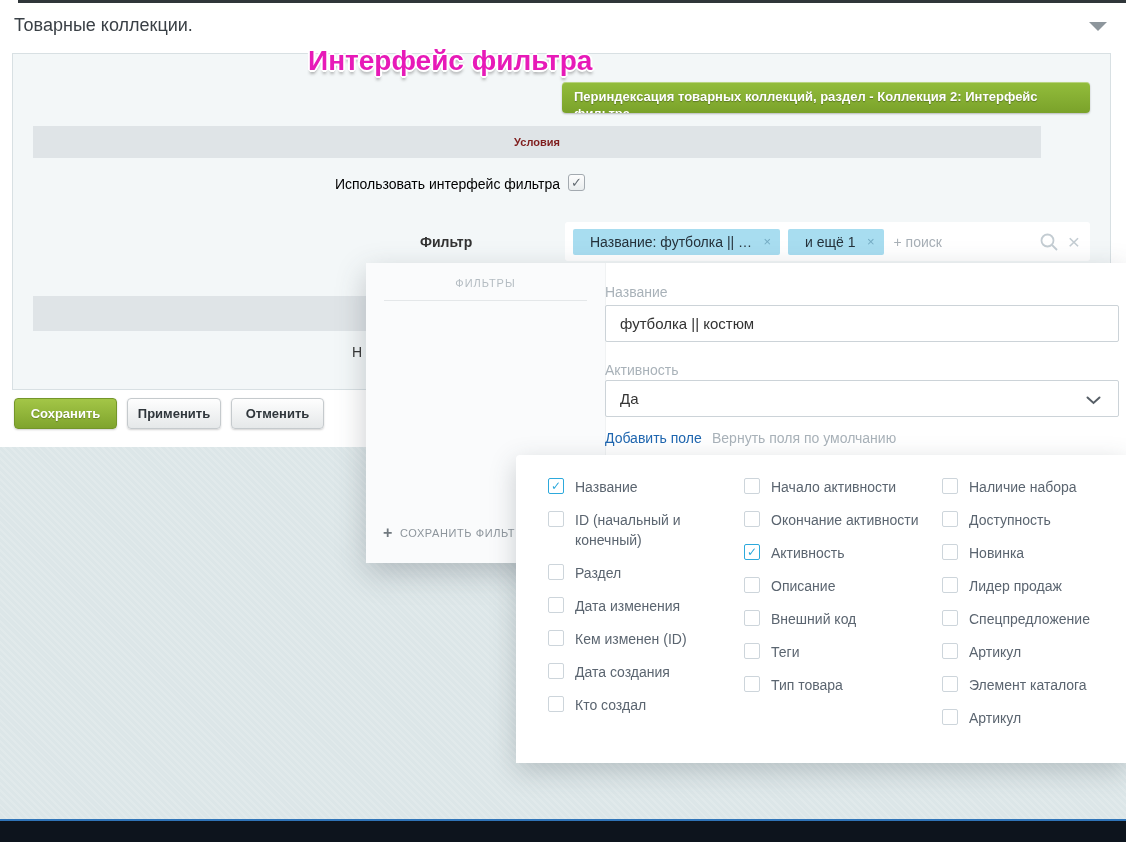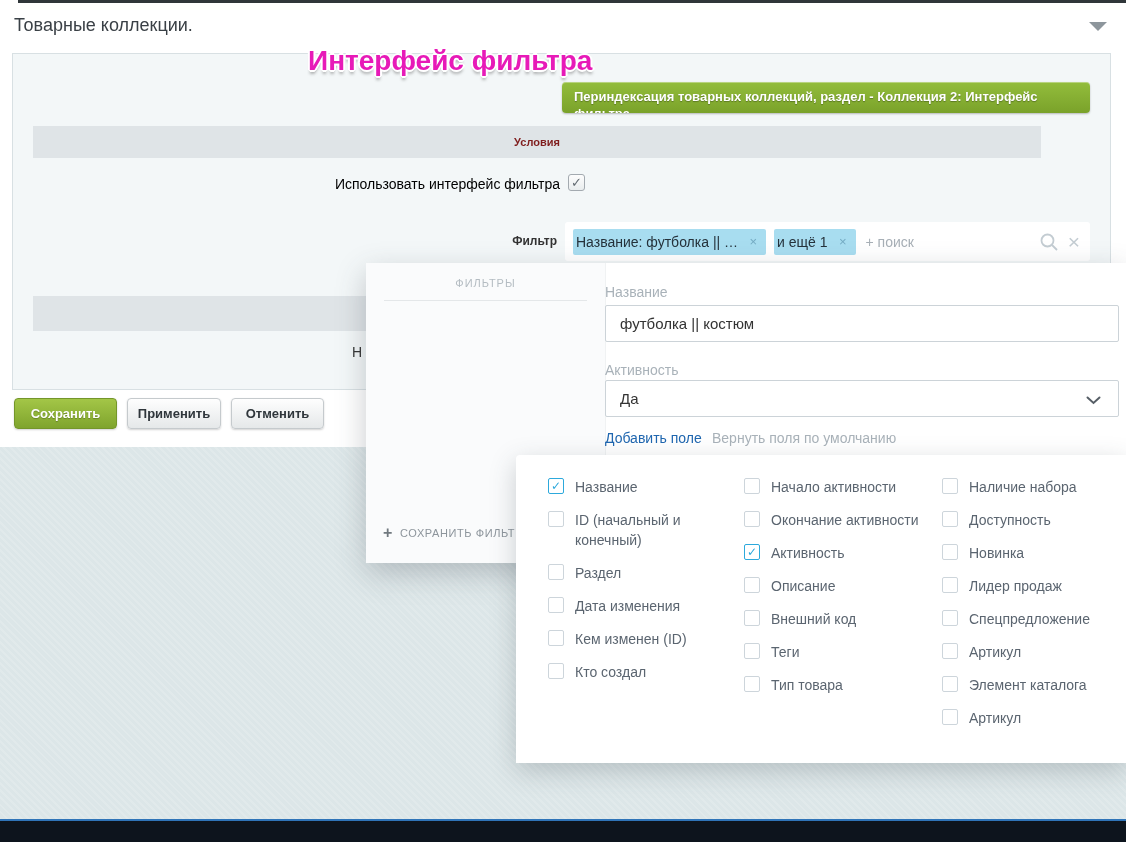--- a/index.html
+++ b/index.html
@@ -39,26 +39,26 @@
     text-align:center; line-height:32px; font-size:11px; font-weight:bold; color:#7f1d1d; }
   .bar-1 { top:126px; }
   .bar-2 { top:296px; height:35px; }
 
   .use-filter-label { left:0; top:176px; width:560px; text-align:right; font-size:14px; color:#000000; }
   .std-checkbox { left:568px; top:174px; width:17px; height:17px;
     border:1px solid #a3aab0; border-radius:3px;
     background:linear-gradient(#fdfdfd,#e9edee); color:#626b72;
     font-size:13px; font-weight:bold; line-height:15px; text-align:center; }
 
-  .filter-label { left:420px; top:234px; width:137px; text-align:right; font-size:12px; font-weight:bold; color:#333; }
+  .filter-label { left:420px; top:234px; width:137px; font-size:14px; font-weight:bold; color:#333; }
 
   .filter-box { left:565px; top:222px; width:525px; height:39px; background:#fff;
     border-radius:3px; display:flex; align-items:center; padding:0 10px 0 8px; }
   .tag { position:relative; height:26px; background:#a8ddf0; border-radius:2px;
-    font-size:14px; color:#25323b; line-height:26px; padding:0 28px 0 3px; margin-right:8px; }
+    font-size:14px; color:#25323b; line-height:26px; padding:0 28px 0 17px; margin-right:8px; }
   .tag .tag-x { position:absolute; right:9px; top:0; font-size:13px; color:#74abc3; cursor:pointer; }
   .filter-placeholder { font-size:14px; color:#a7afb6; margin-left:2px; }
   .filter-icons { margin-left:auto; display:flex; align-items:center; gap:9px; }
   .clear-x { font-size:21px; color:#c3ccd2; line-height:20px; }
 
   .clipped-letter { left:352px; top:344px; font-size:14px; color:#333; }
 
   
   .btn { top:398px; height:31px; border-radius:4px; font-size:13px; font-weight:bold;
     text-align:center; line-height:29px; box-shadow:0 1px 2px rgba(0,0,0,.18); cursor:pointer; }
@@ -201,20 +201,24 @@
       <div class="fp-item">
         <span class="fp-cb"></span>
         <span class="fp-label">Дата изменения</span>
       </div>
       <div class="fp-item">
         <span class="fp-cb"></span>
         <span class="fp-label">Кем изменен (ID)</span>
       </div>
       <div class="fp-item">
         <span class="fp-cb"></span>
+        <span class="fp-label">Дата создания</span>
+      </div>
+      <div class="fp-item">
+        <span class="fp-cb"></span>
         <span class="fp-label">Кто создал</span>
       </div>
     </div>
   <div class="fp-col fp-col-2">
       <div class="fp-item">
         <span class="fp-cb"></span>
         <span class="fp-label">Начало активности</span>
       </div>
       <div class="fp-item">
         <span class="fp-cb"></span>

